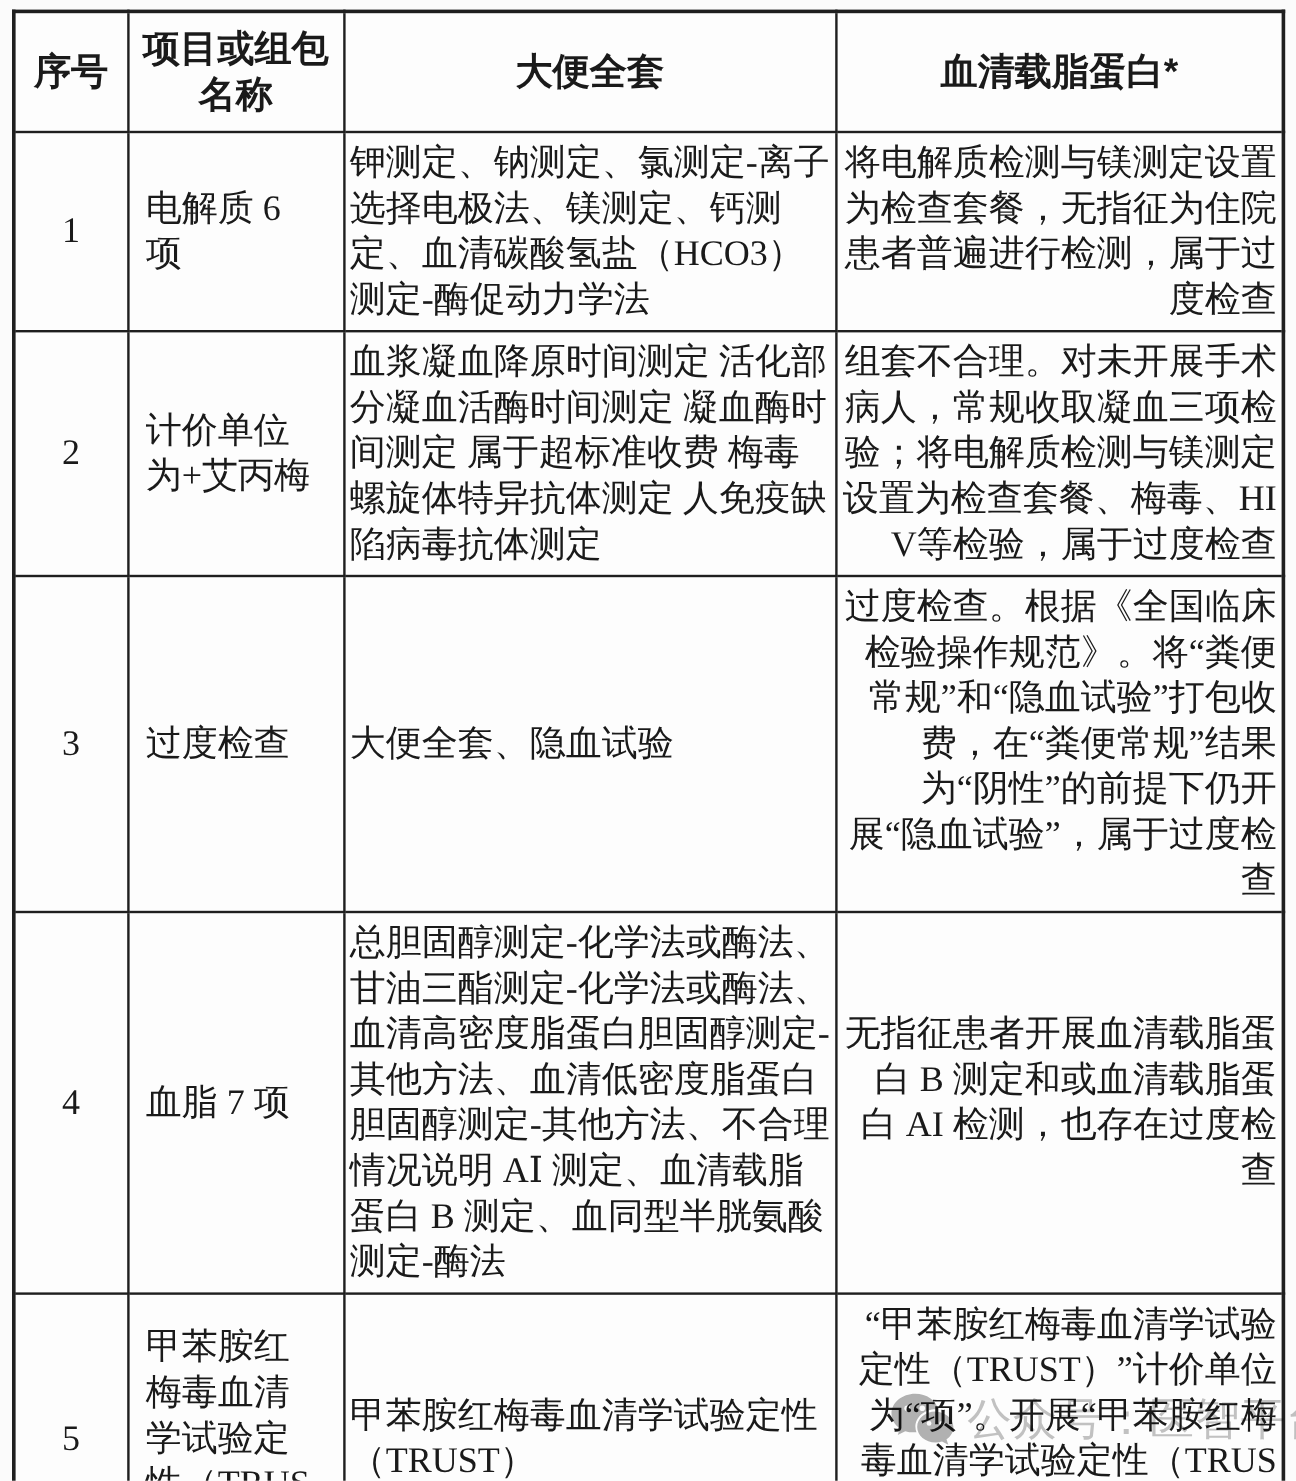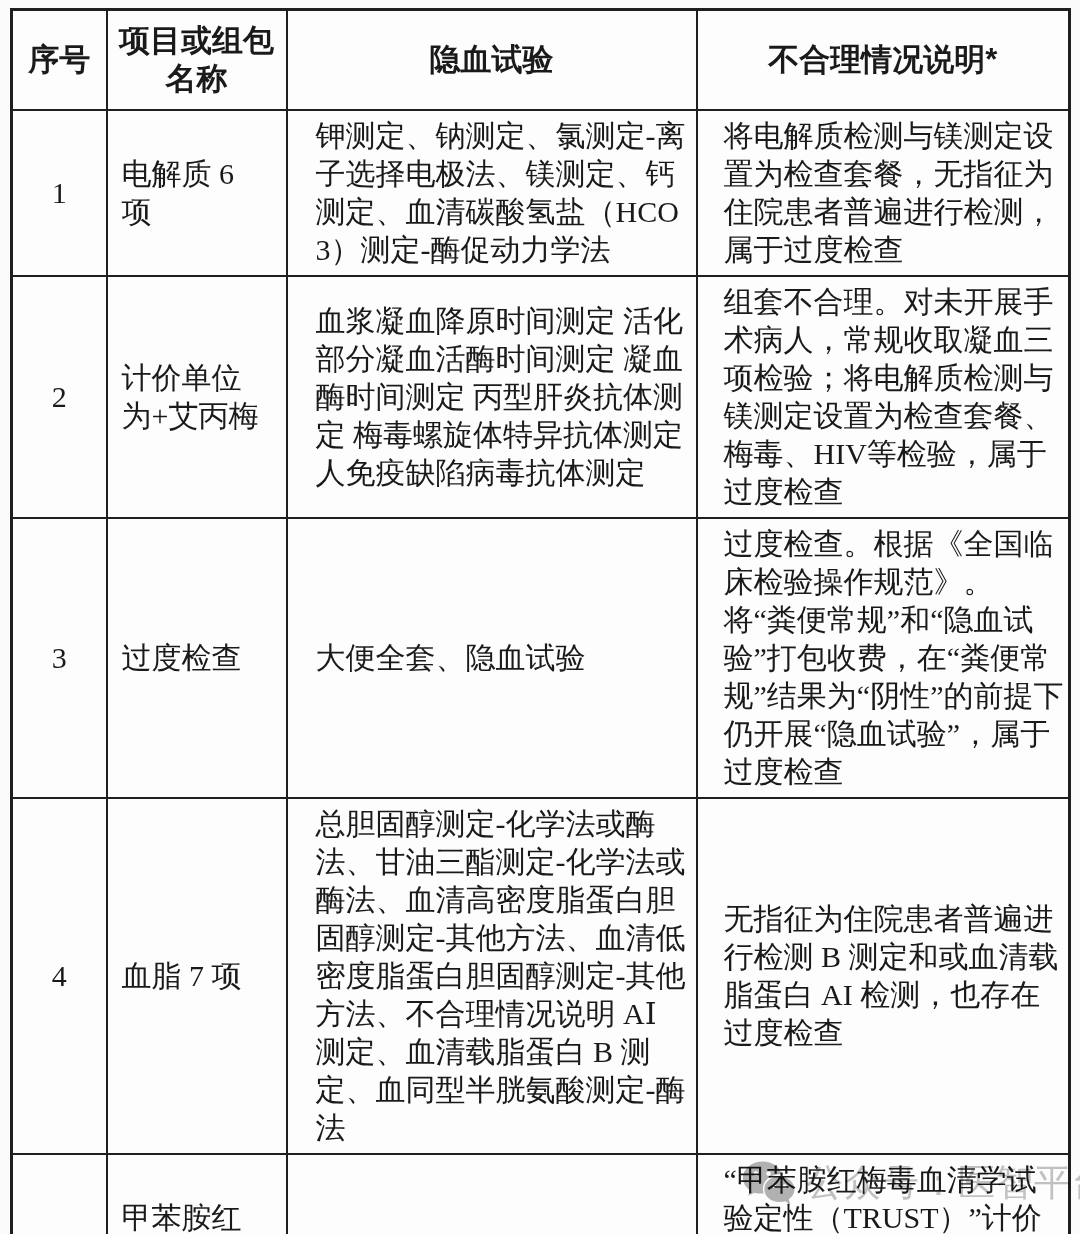--- a/index.html
+++ b/index.html
@@ -30,22 +30,22 @@
   .doc-table{border:3px solid #1f1f1f;}
   .doc-table th{
     font-family:"Liberation Sans","DejaVu Sans",sans-serif;
     font-weight:600;
     font-size:31px;
     text-align:center;
     padding:4px 2px;
   }
   td.c-no{text-align:center;font-size:30px;}
   td.c-name{text-align:left;padding-left:14px;padding-right:16px;}
-  td.c-items{text-align:left;padding-left:28px;padding-right:4px;}
-  td.c-expl{text-align:left;padding-left:26px;padding-right:4px;}
+  td.c-items{text-align:left;padding-left:4px;padding-right:4px;}
+  td.c-expl{text-align:right;padding-left:3px;padding-right:4px;}
   .watermark{
     position:absolute;
     left:742px;top:1158px;
     display:flex;
     align-items:center;
     gap:10px;
     mix-blend-mode:multiply;
     pointer-events:none;
   }
   .watermark .wm-icon{width:54px;height:48px;opacity:.75;flex:0 0 auto;}
@@ -64,48 +64,48 @@
   <colgroup>
     <col style="width:95px">
     <col style="width:180px">
     <col style="width:410px">
     <col style="width:373px">
   </colgroup>
   <thead>
     <tr style="height:100px">
       <th>序号</th>
       <th>项目或组包名称</th>
-      <th>隐血试验</th>
-      <th>不合理情况说明*</th>
+      <th>大便全套</th>
+      <th>血清载脂蛋白*</th>
     </tr>
   </thead>
   <tbody>
     <tr style="height:155px">
       <td class="c-no">1</td>
       <td class="c-name">电解质 6 项</td>
       <td class="c-items">钾测定、钠测定、氯测定-离子选择电极法、镁测定、钙测定、血清碳酸氢盐（HCO3）测定-酶促动力学法</td>
       <td class="c-expl">将电解质检测与镁测定设置为检查套餐，无指征为住院患者普遍进行检测，属于过度检查</td>
     </tr>
     <tr style="height:193px">
       <td class="c-no">2</td>
       <td class="c-name">计价单位为+艾丙梅</td>
-      <td class="c-items">血浆凝血降原时间测定 活化部分凝血活酶时间测定 凝血酶时间测定 丙型肝炎抗体测定 梅毒螺旋体特异抗体测定 人免疫缺陷病毒抗体测定</td>
+      <td class="c-items">血浆凝血降原时间测定 活化部分凝血活酶时间测定 凝血酶时间测定 属于超标准收费 梅毒螺旋体特异抗体测定 人免疫缺陷病毒抗体测定</td>
       <td class="c-expl">组套不合理。对未开展手术病人，常规收取凝血三项检验；将电解质检测与镁测定设置为检查套餐、梅毒、HIV等检验，属于过度检查</td>
     </tr>
     <tr style="height:230px">
       <td class="c-no">3</td>
       <td class="c-name">过度检查</td>
       <td class="c-items">大便全套、隐血试验</td>
       <td class="c-expl">过度检查。根据《全国临床检验操作规范》。将“粪便常规”和“隐血试验”打包收费，在“粪便常规”结果为“阴性”的前提下仍开展“隐血试验”，属于过度检查</td>
     </tr>
     <tr style="height:307px">
       <td class="c-no">4</td>
       <td class="c-name">血脂 7 项</td>
       <td class="c-items">总胆固醇测定-化学法或酶法、甘油三酯测定-化学法或酶法、血清高密度脂蛋白胆固醇测定-其他方法、血清低密度脂蛋白胆固醇测定-其他方法、不合理情况说明 AⅠ 测定、血清载脂蛋白 B 测定、血同型半胱氨酸测定-酶法</td>
-      <td class="c-expl">无指征为住院患者普遍进行检测 B 测定和或血清载脂蛋白 AI 检测，也存在过度检查</td>
+      <td class="c-expl">无指征患者开展血清载脂蛋白 B 测定和或血清载脂蛋白 AI 检测，也存在过度检查</td>
     </tr>
     <tr style="height:227px">
       <td class="c-no">5</td>
       <td class="c-name">甲苯胺红梅毒血清学试验定性（TRUST）</td>
       <td class="c-items">甲苯胺红梅毒血清学试验定性（TRUST）</td>
       <td class="c-expl">“甲苯胺红梅毒血清学试验定性（TRUST）”计价单位为“项”。开展“甲苯胺红梅毒血清学试验定性（TRUST）”检查报告只有 1 项,却收取 5 项，属于超标准收费</td>
     </tr>
   </tbody>
 </table>
 

